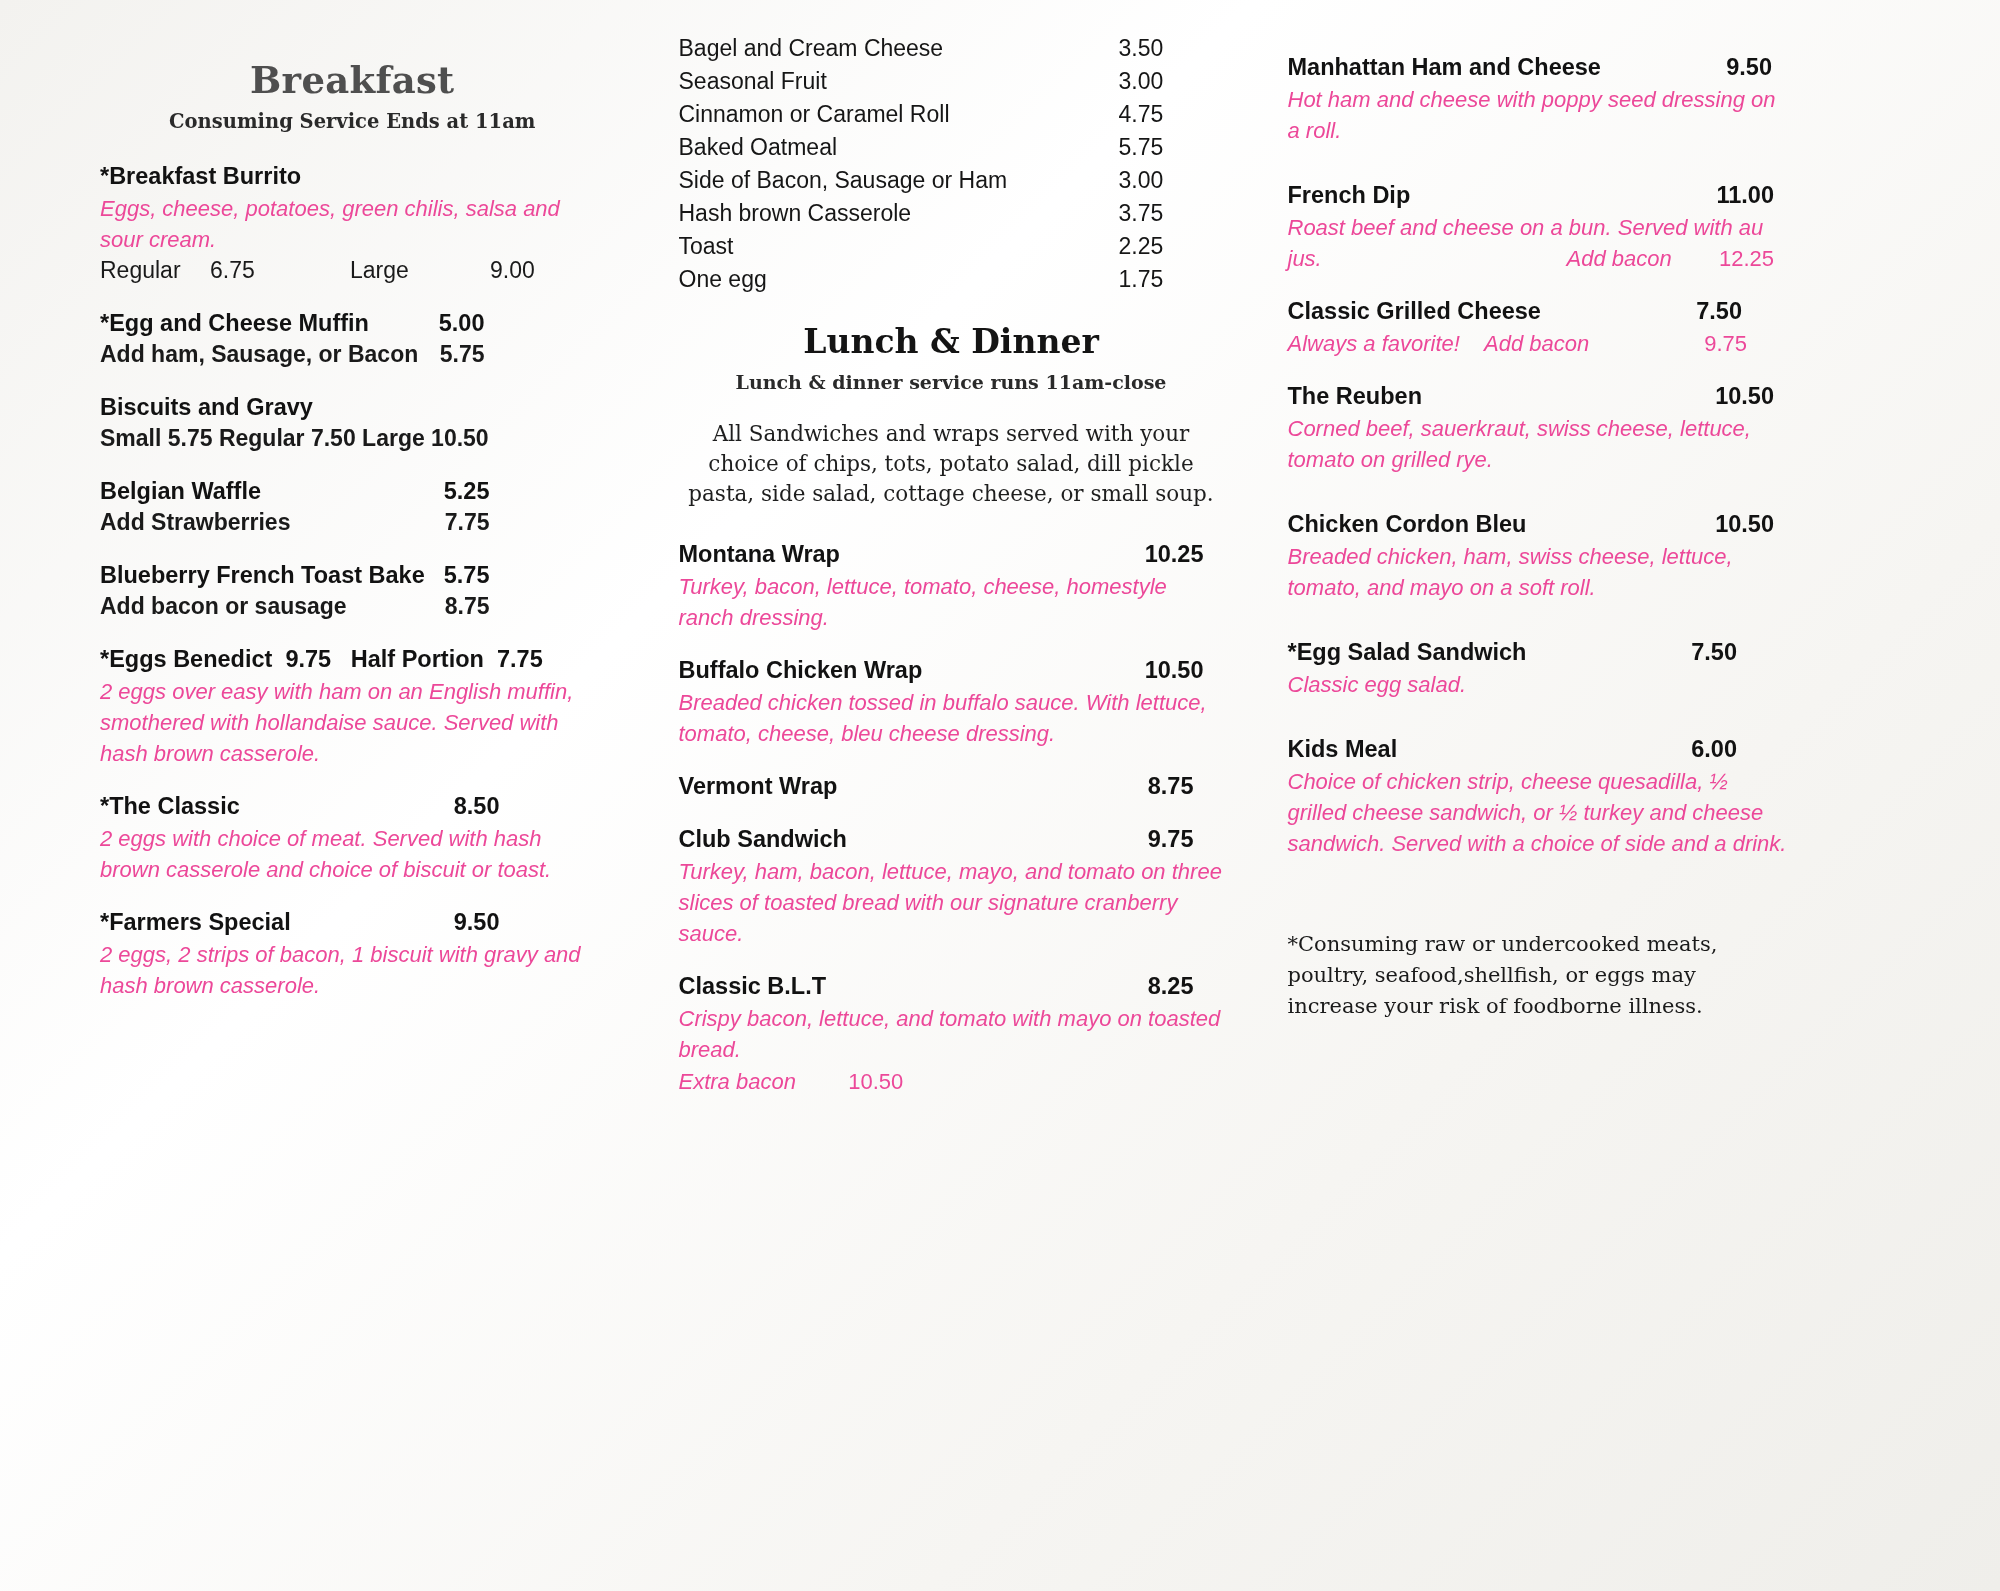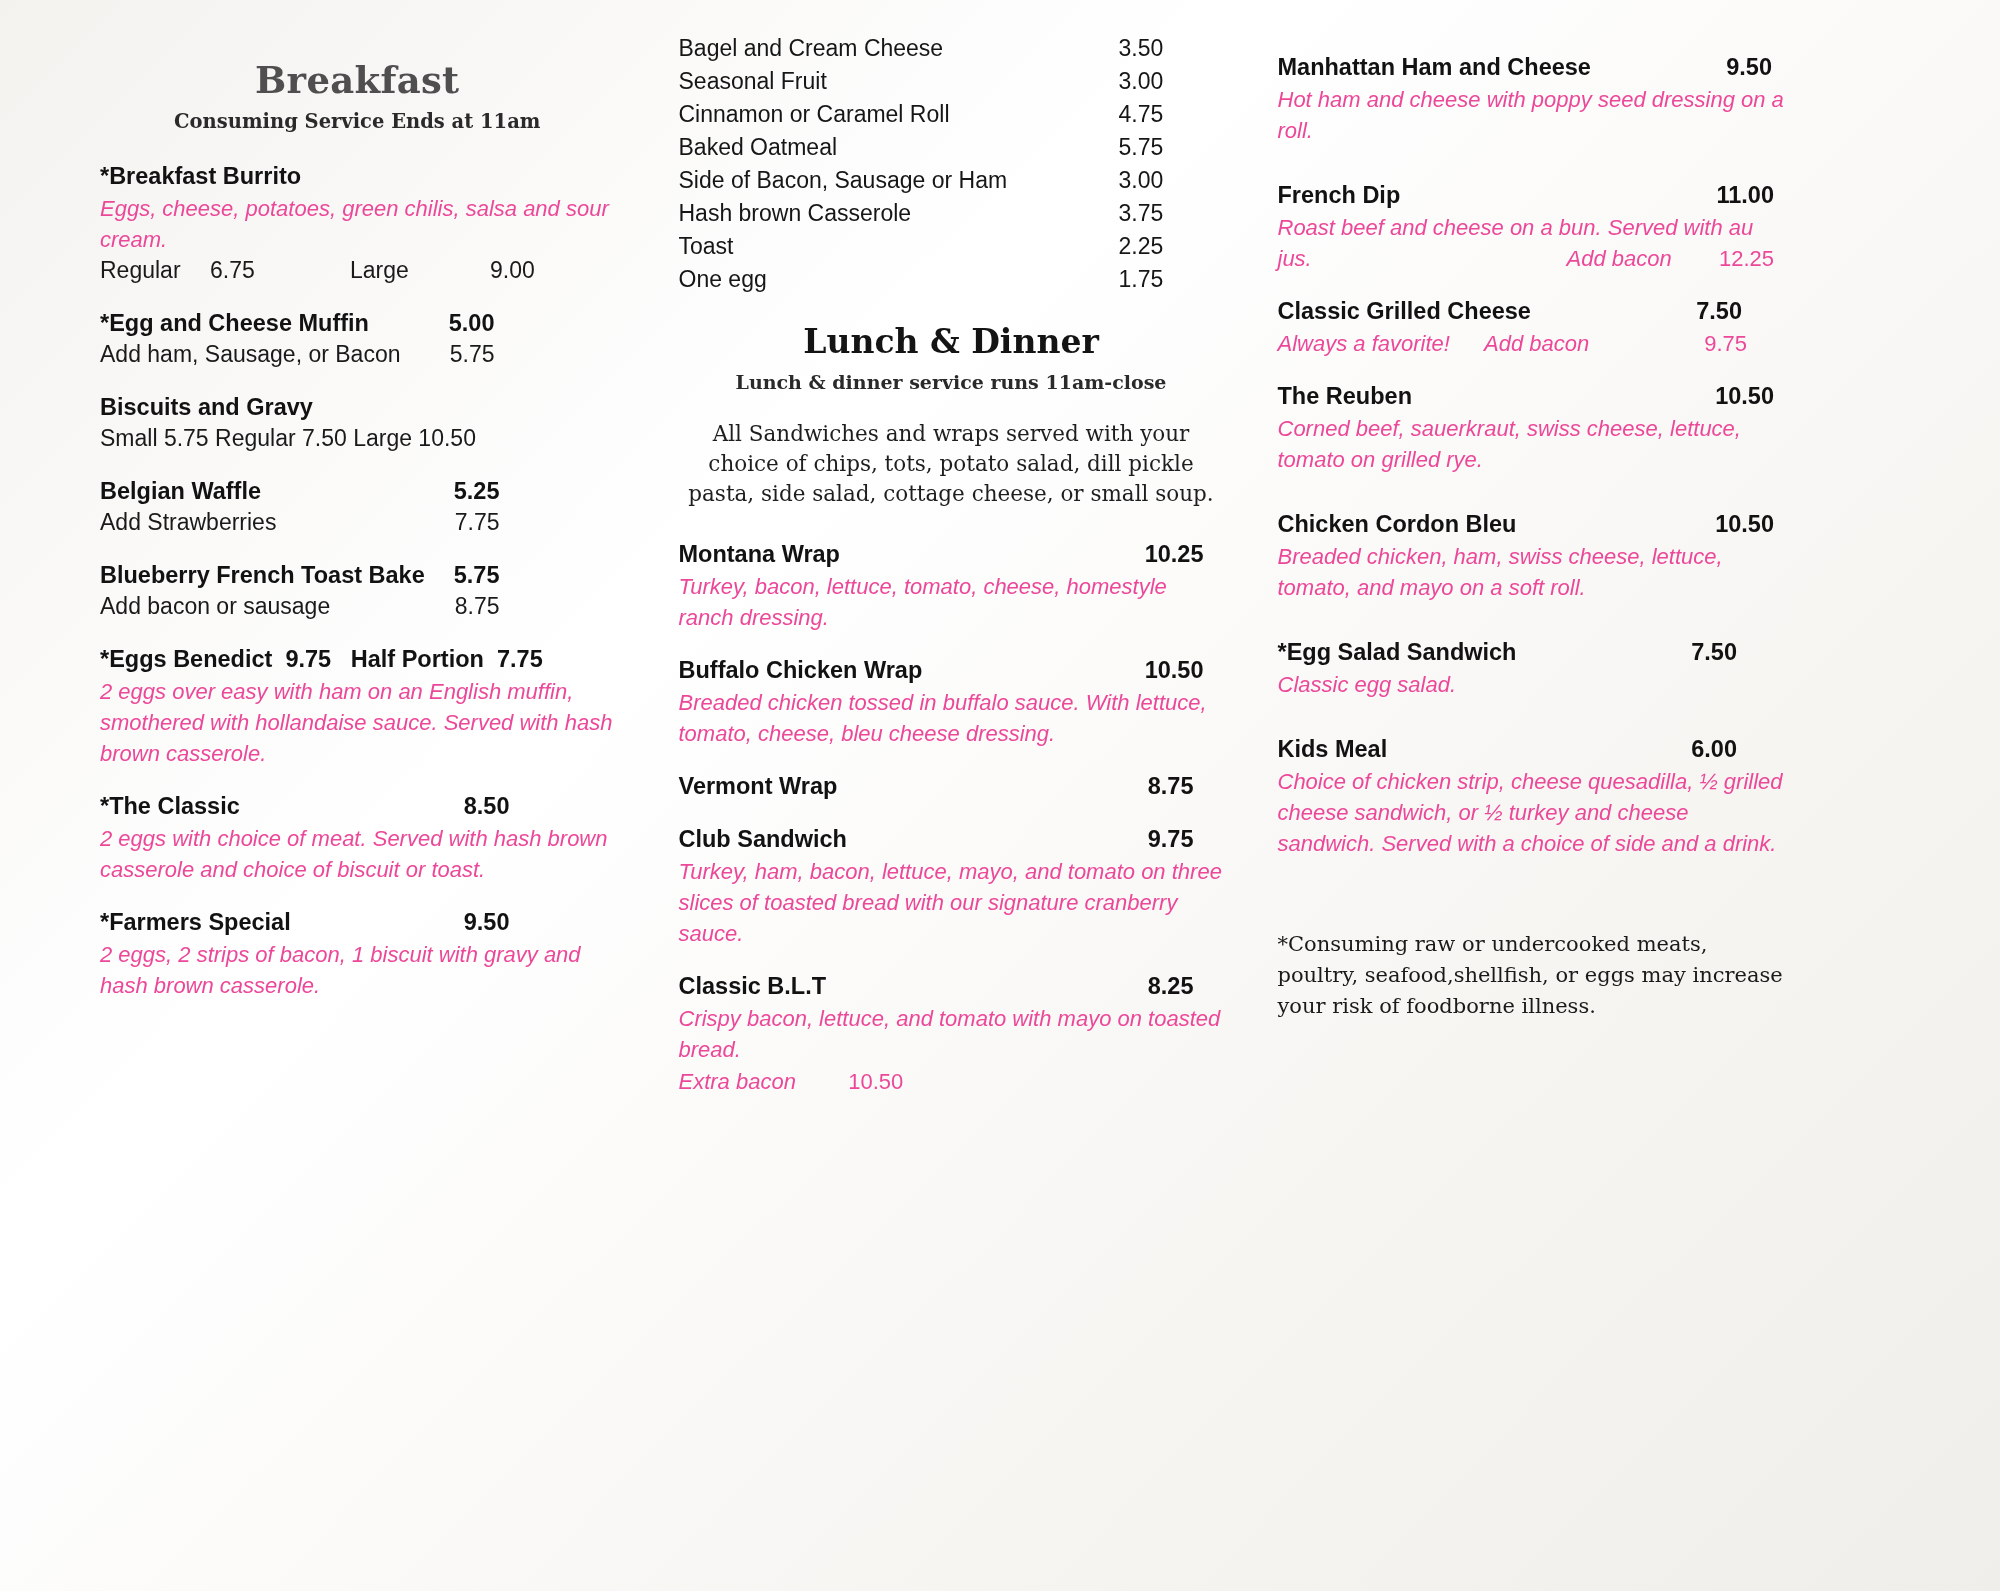--- a/index.html
+++ b/index.html
@@ -16,21 +16,21 @@
     overflow: hidden;
   }
 
   .page {
     position: relative;
     width: 1852px;
     height: 1591px;
     box-sizing: border-box;
     padding: 18px 40px 10px 40px;
     display: flex;
-    gap: 4px;
+    gap: 14px;
   }
 
   .col {
     box-sizing: border-box;
   }
   .col-1 { width: 700px; padding: 40px 40px 0 60px; }
   .col-2 { width: 660px; padding: 14px 30px 0 20px; }
   .col-3 { width: 640px; padding: 34px 20px 0 20px; }
 
   
@@ -105,20 +105,21 @@
     line-height: 31px;
     color: #ec4899;
     margin-top: 1px;
   }
   .plain-line {
     font-size: 23px;
     line-height: 31px;
     color: #1a1a1a;
     display: flex;
     align-items: baseline;
+    font-weight: bold;
   }
   .plain-line .spacer { flex: 1 1 auto; }
 
   
   .tabrow {
     display: flex;
     font-size: 23px;
     line-height: 31px;
     color: #1a1a1a;
   }

